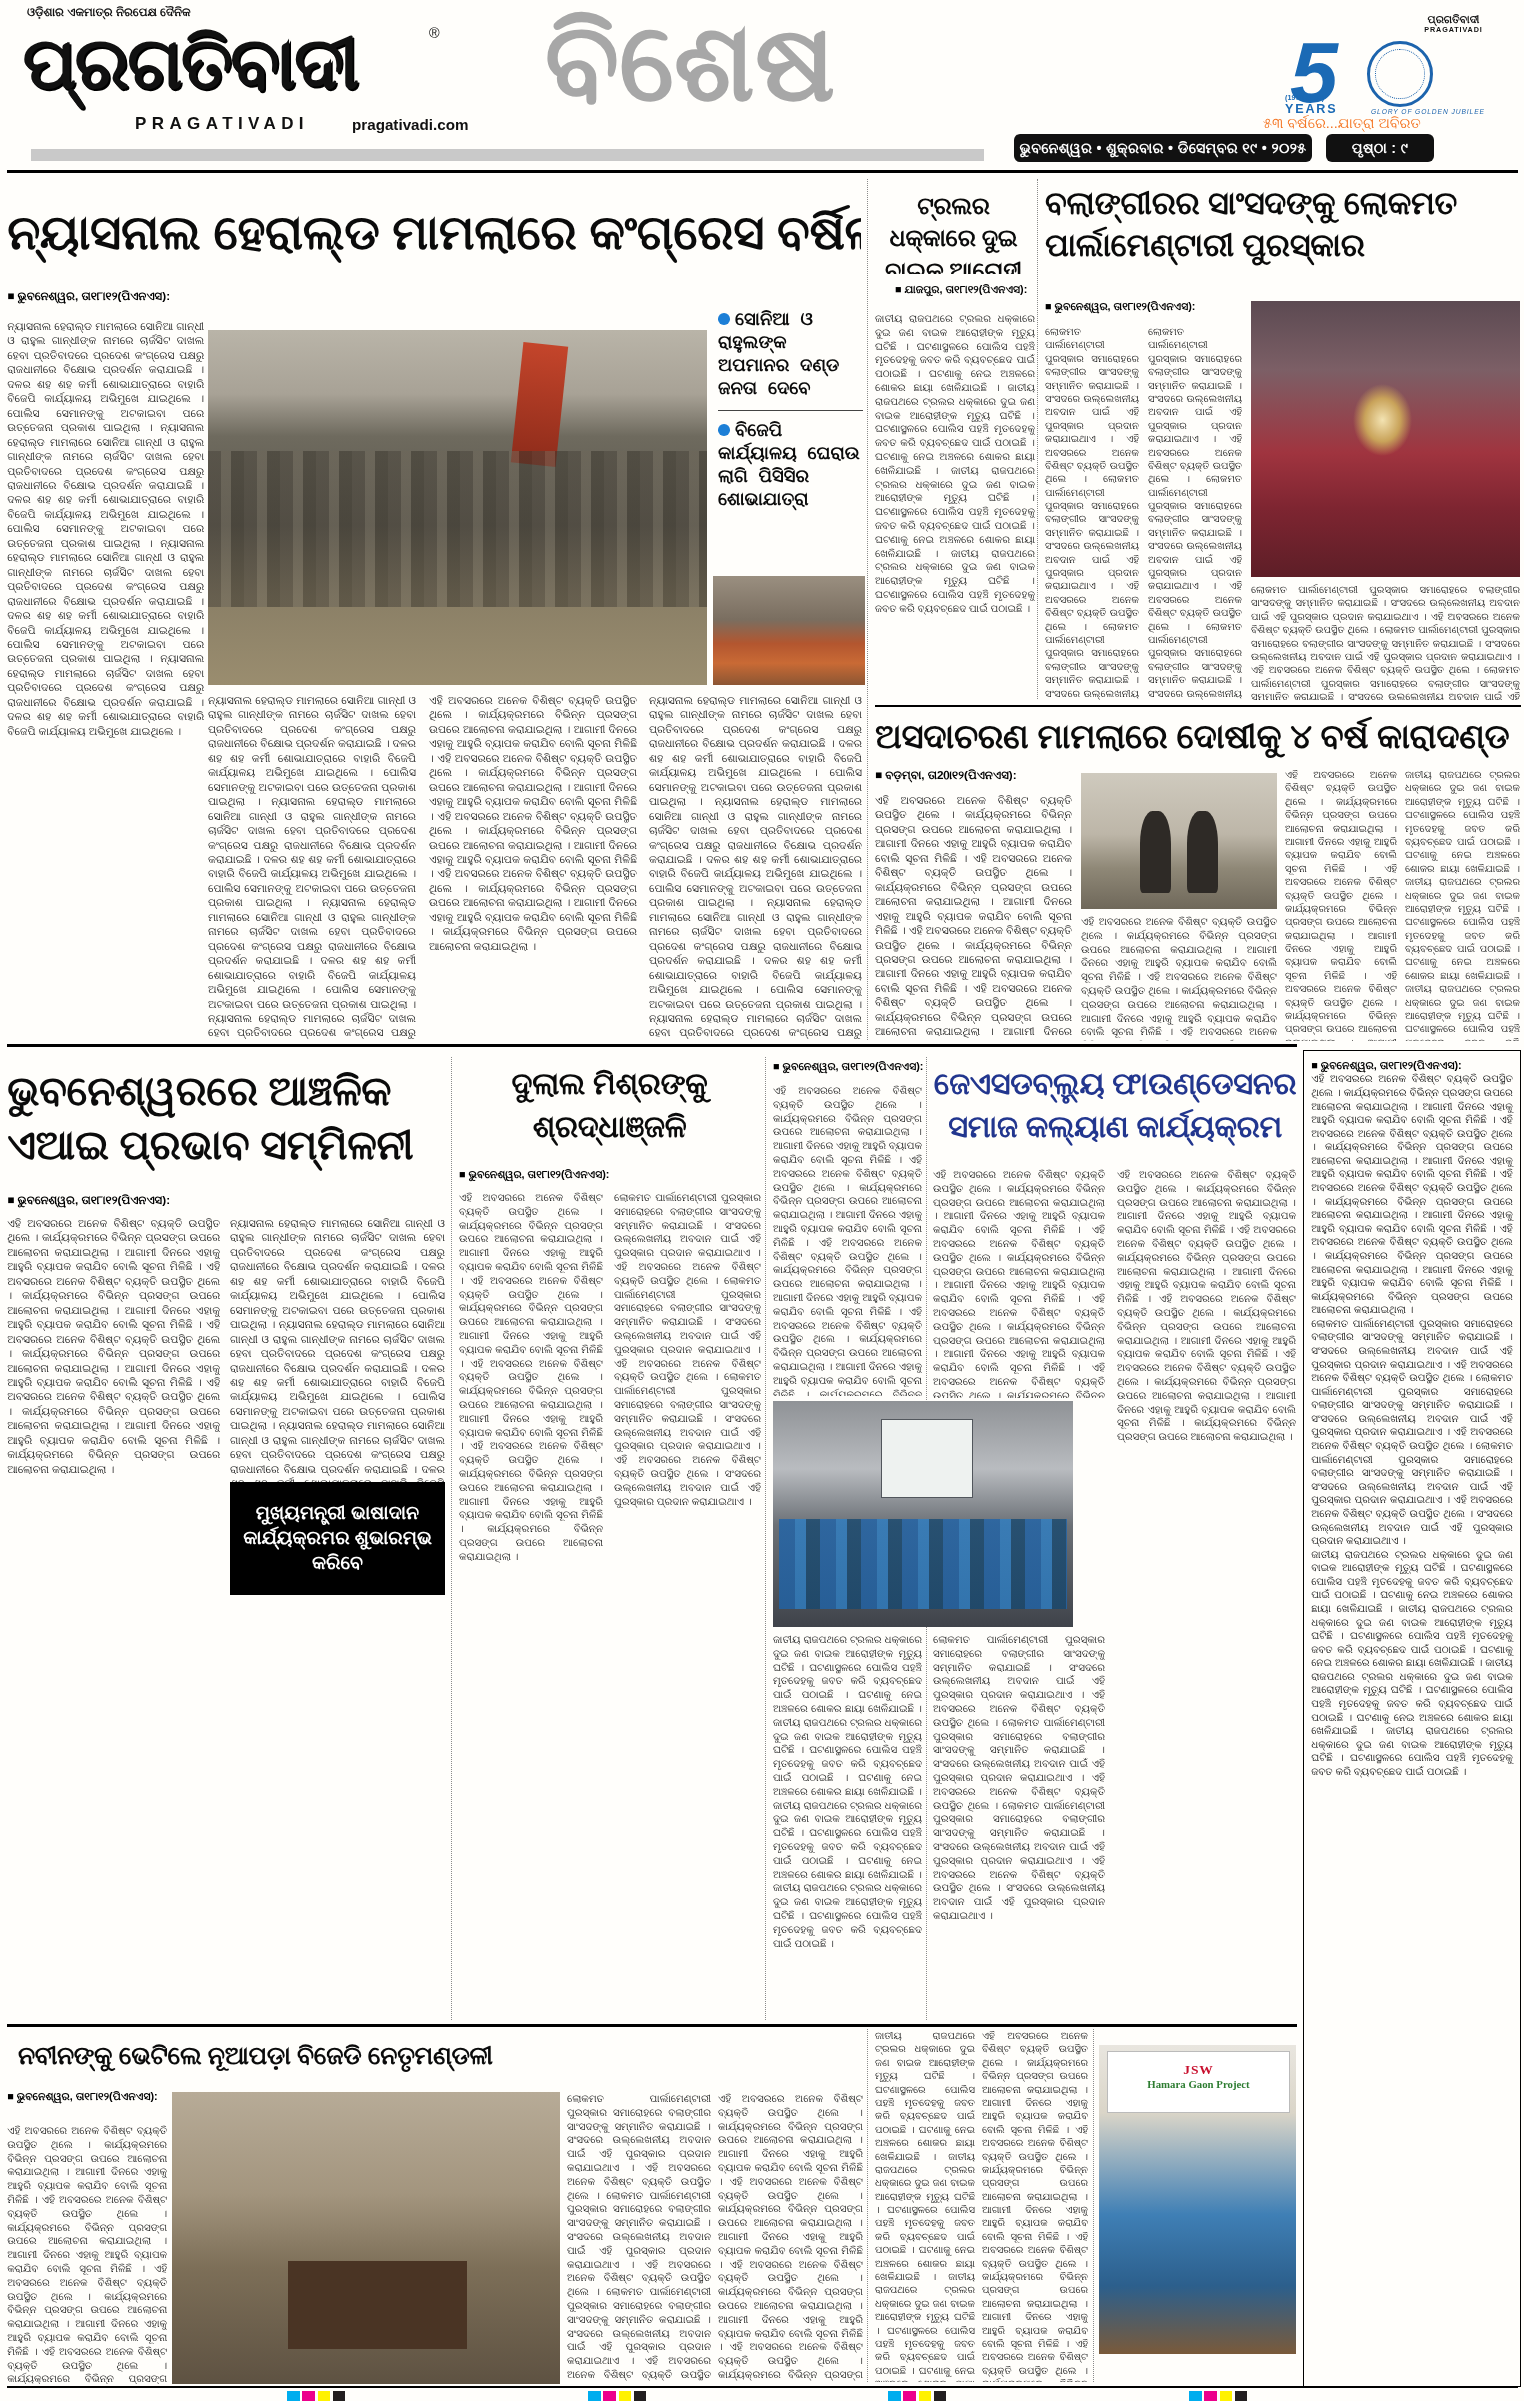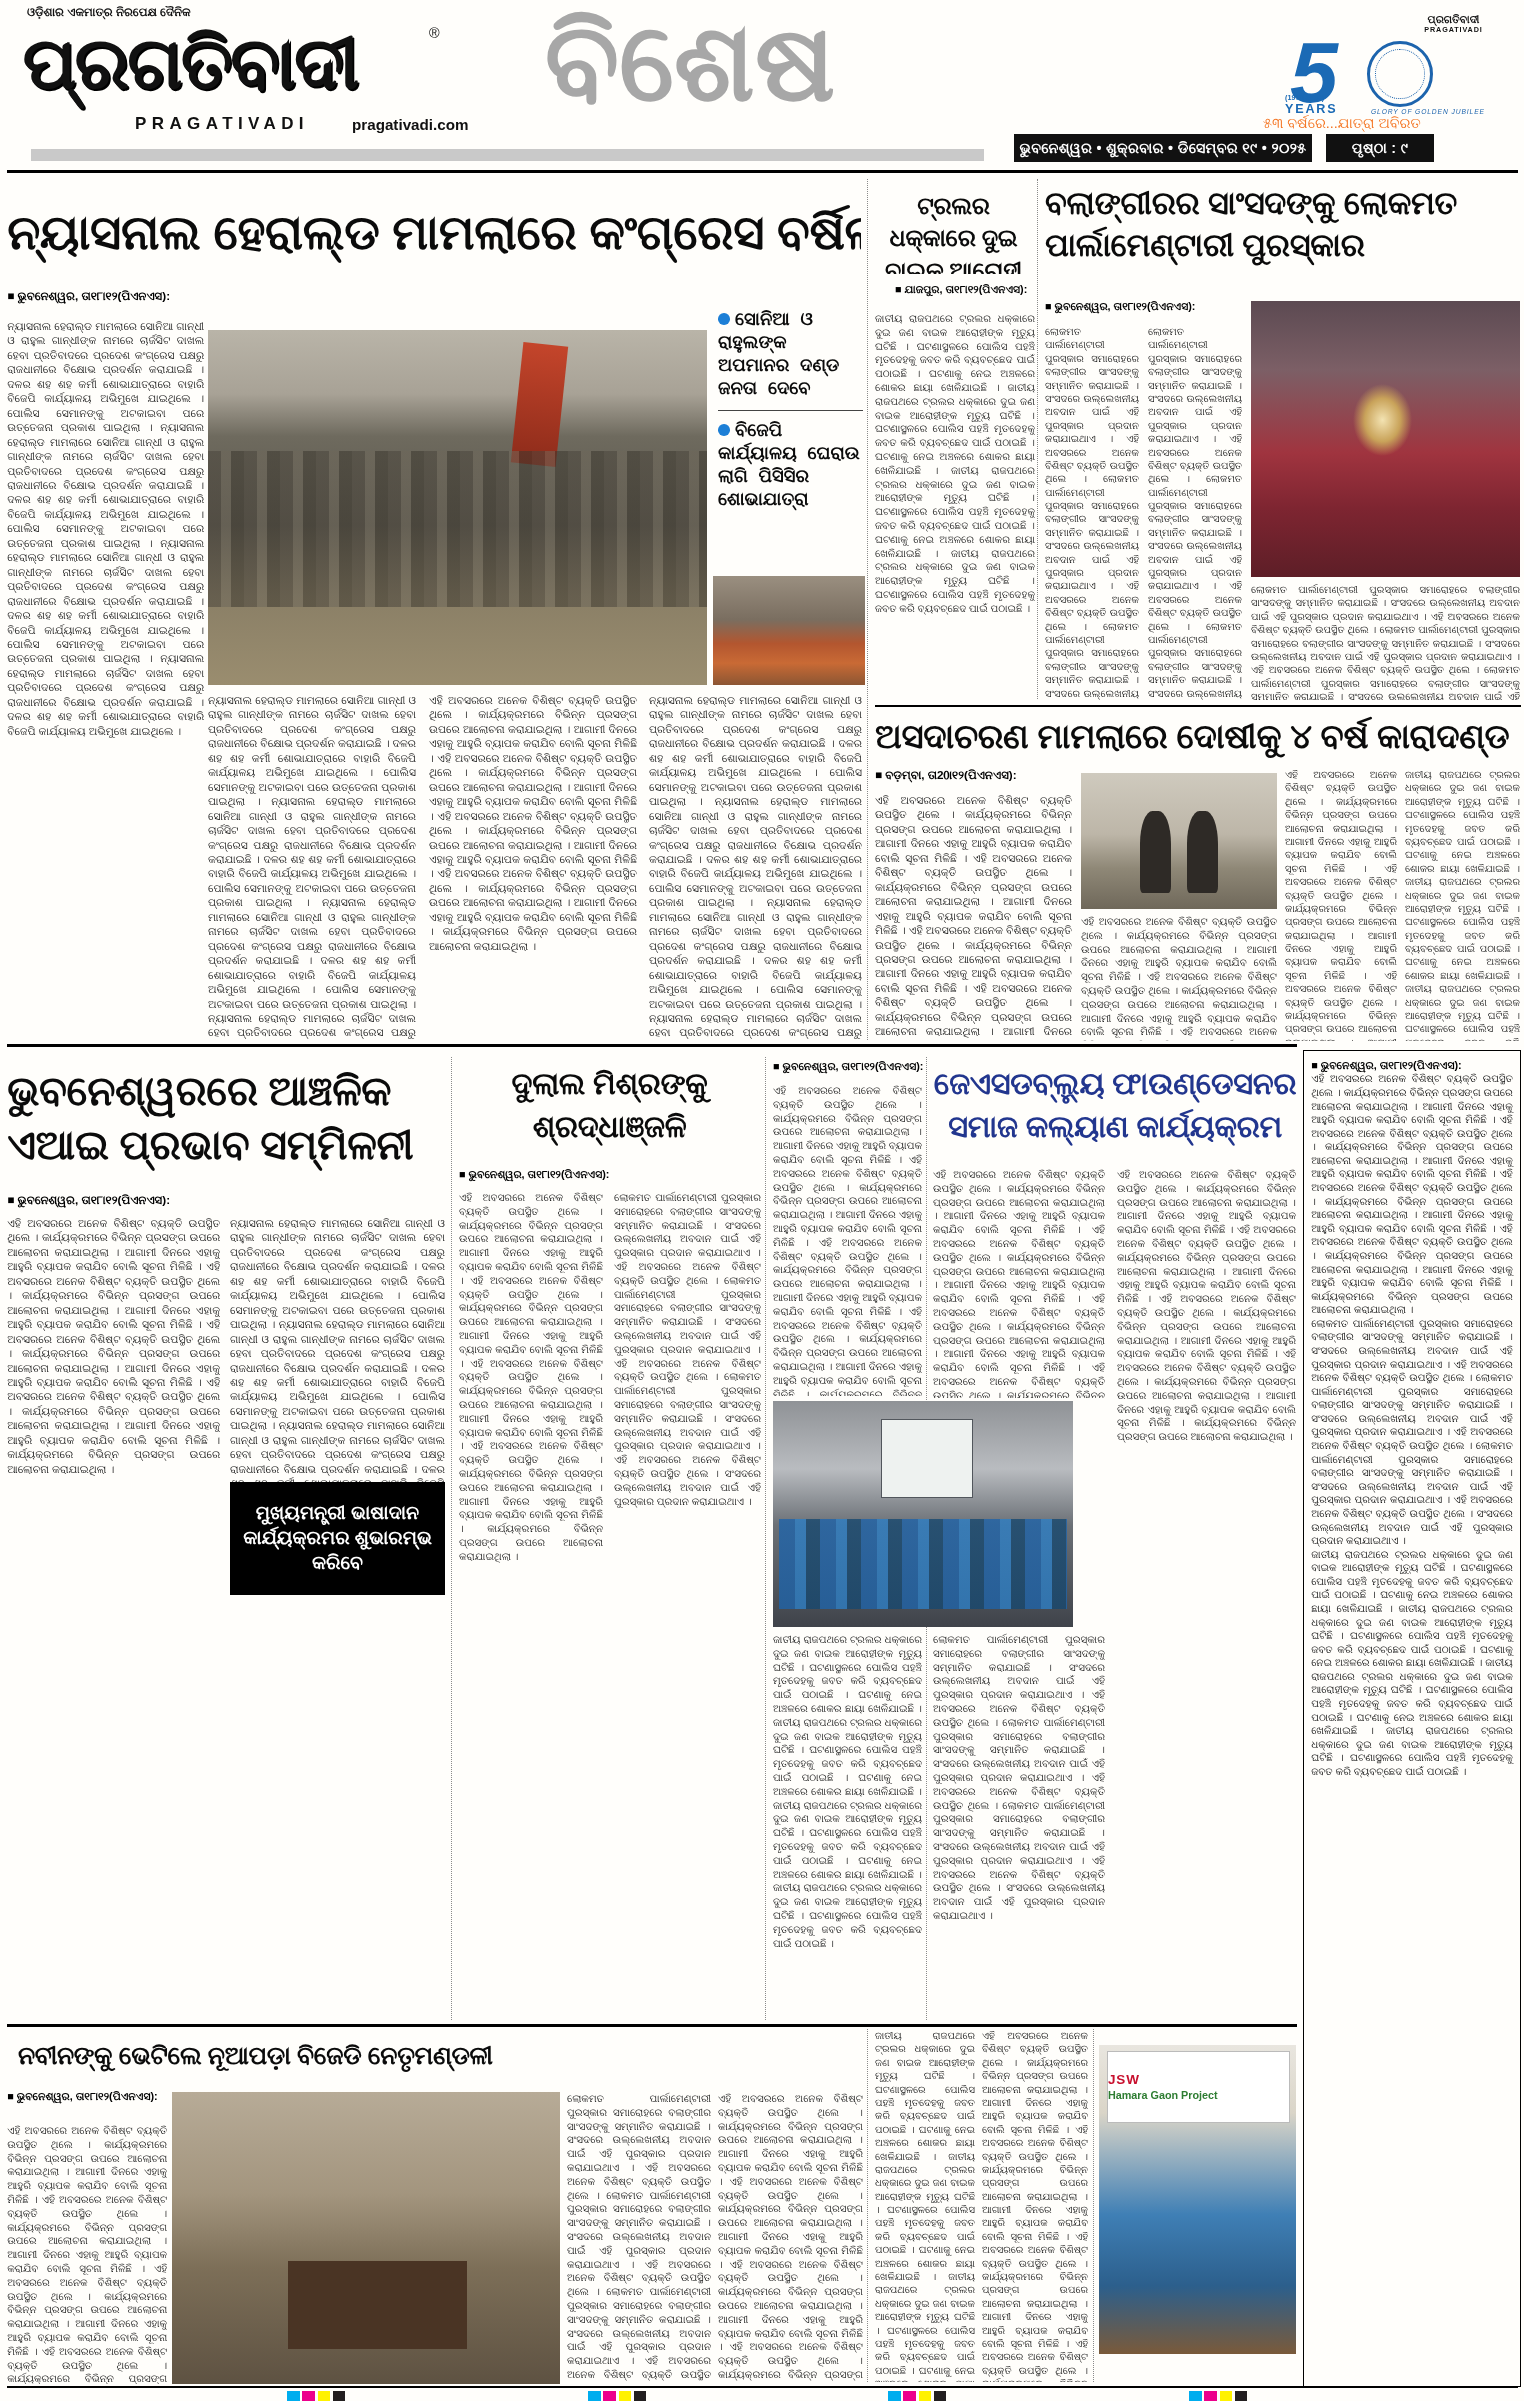--- a/index.html
+++ b/index.html
@@ -25,28 +25,28 @@
   .ph-walk{background:linear-gradient(180deg,#cfcabe 0%,#bdb6a8 45%,#8f8877 70%,#6f685a 100%);}
   .ph-walk .fig{position:absolute;top:28%;width:16%;height:60%;background:#2e2a26;border-radius:40% 40% 8% 8%;}
   .ph-class{background:linear-gradient(180deg,#8f9296 0%,#b9bcc0 30%,#6b7076 55%,#3f434a 100%);}
   .ph-class .screen{position:absolute;left:36%;top:8%;width:30%;height:34%;background:#eef2f0;border:1.8px solid #51565c;}
   .ph-class .row{position:absolute;left:2%;top:52%;width:96%;height:40%;
      background:repeating-linear-gradient(90deg,#1f63a8 0 16px,#2d7ec4 16px 27px,#17486f 27px 41px);opacity:.8;}
   .ph-meet{background:linear-gradient(180deg,#b7ab97 0%,#a3957e 35%,#7d6f58 60%,#5e5242 100%);}
   .ph-meet .desk{position:absolute;left:30%;top:58%;width:46%;height:30%;background:#4a3424;}
   .ph-kids{background:linear-gradient(180deg,#e9e6df 0%,#dad5c8 22%,#3f7fb5 55%,#2c5f8c 78%,#7a5a3a 100%);}
   .ph-kids .banner{position:absolute;left:4%;top:2%;width:92%;height:16%;background:#fff;border:0.9px solid #bbb;
-     font-size:11.7px;line-height:1.2;text-align:left;padding-top:20px;}
+     font-size:11.7px;line-height:1.2;text-align:center;padding-top:10px;font-family:Liberation Serif, serif;}
   .ph-kids .brand{color:#c8102e;font-weight:bold;font-size:13.5px;letter-spacing:0.9px;}
   .ph-kids .proj{color:#2e7d32;font-weight:bold;font-size:10.8px;}
   .bullets{position:absolute;font-weight:bold;font-size:18px;line-height:1.28;color:#0b0b0b;}
   .bullets .dot{display:inline-block;width:11.7px;height:11.7px;border-radius:50%;background:#1d7fd6;margin-right:5.4px;}
   .bullets .sep{border-top:0.9px solid #444;margin:9px 0;}
   .dlbox{position:absolute;background:#111;color:#fff;font-size:14.4px;font-weight:bold;
-         display:flex;align-items:center;justify-content:center;letter-spacing:0.3px;}
+         display:flex;align-items:center;justify-content:center;letter-spacing:0.3px;border-radius:6px;}
   .inset{position:absolute;background:#000;color:#fff;font-weight:bold;font-size:19px;line-height:1.3;
          text-align:center;display:flex;align-items:center;justify-content:center;padding:9px;box-sizing:border-box;}
   .rightbox{position:absolute;border:1.8px solid #000;box-sizing:border-box;padding:7.2px;overflow:hidden;
             font-size:10.3px;line-height:1.32;text-align:justify;}
   .jub5{position:absolute;font-size:86px;font-weight:bold;color:#1b6ab5;font-style:italic;line-height:1;}
   .seal{position:absolute;border:3.6px solid #1d64ad;border-radius:50%;box-sizing:border-box;}
   .seal .inner{position:absolute;left:5.4px;top:5.4px;right:5.4px;bottom:5.4px;border:1.8px dotted #1d64ad;border-radius:50%;}
   .cmyk{position:absolute;display:flex;gap:2.7px;}
   .cmyk span{width:12.6px;height:11.7px;display:inline-block;}
   .sw-c{background:#00adee}.sw-m{background:#ec008c}.sw-y{background:#fff200}.sw-k{background:#231f20}

